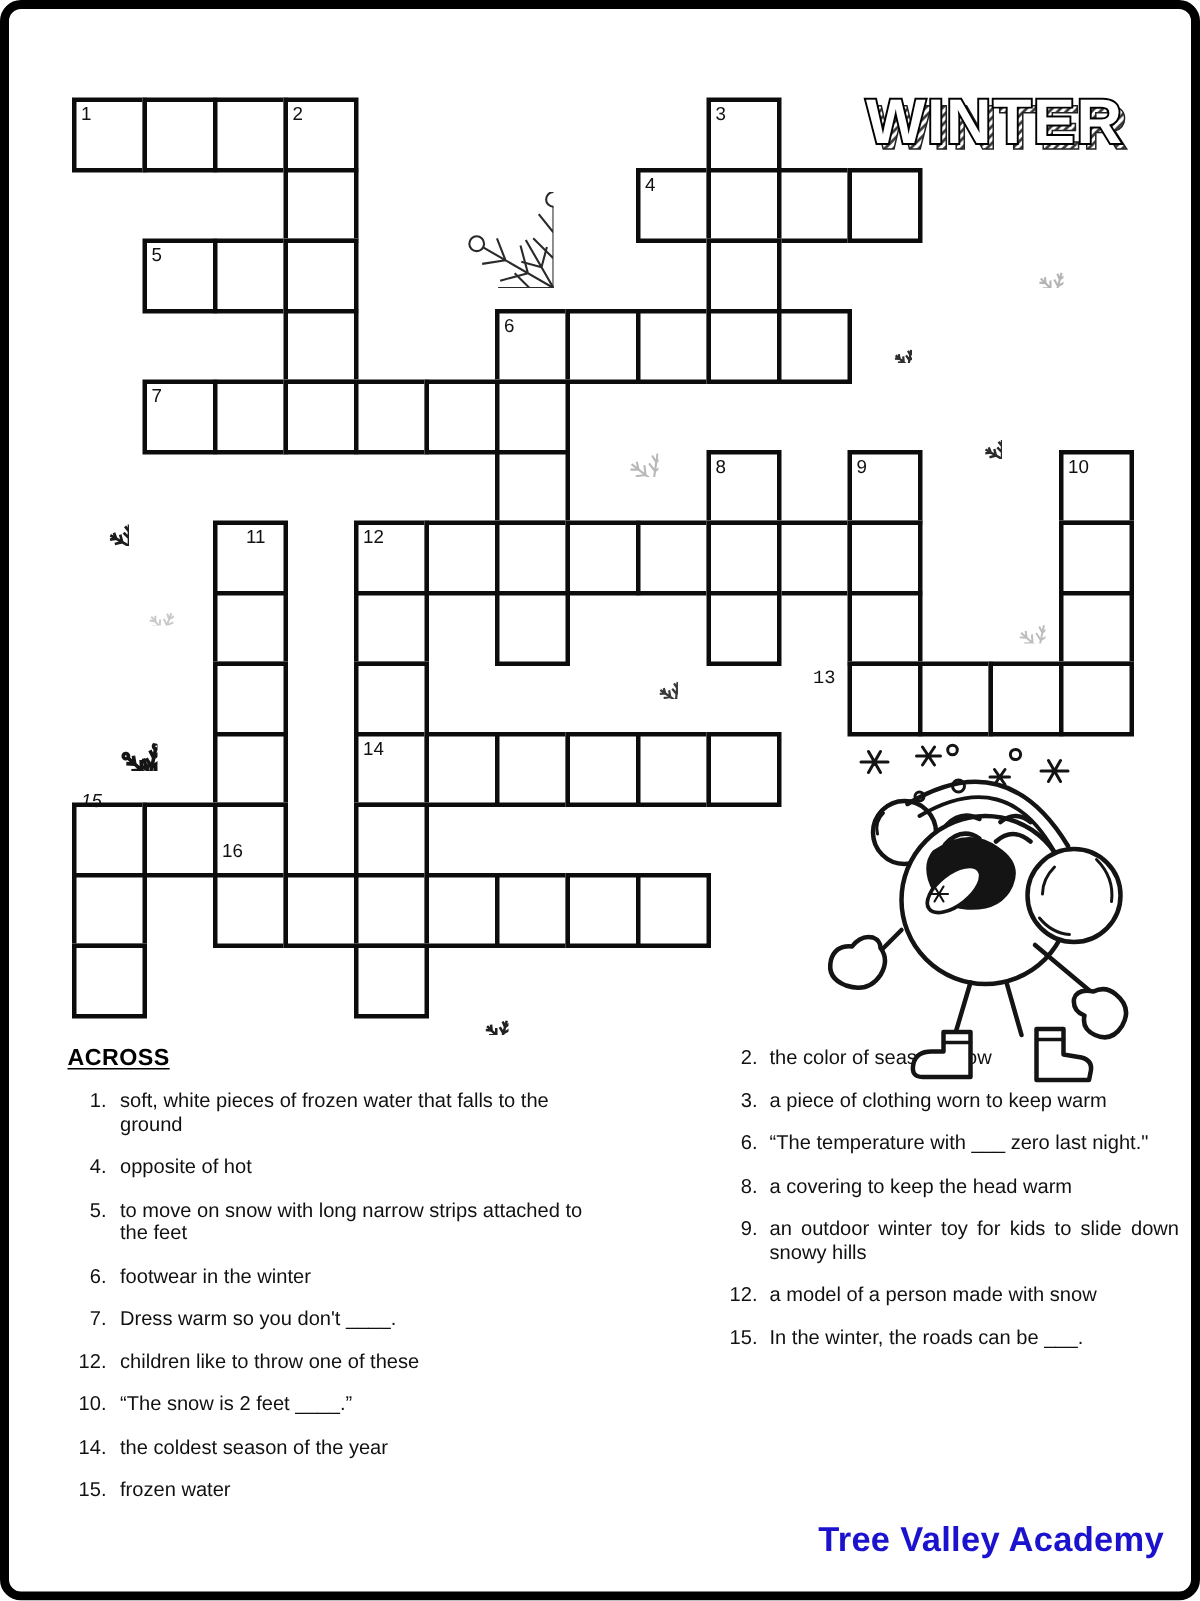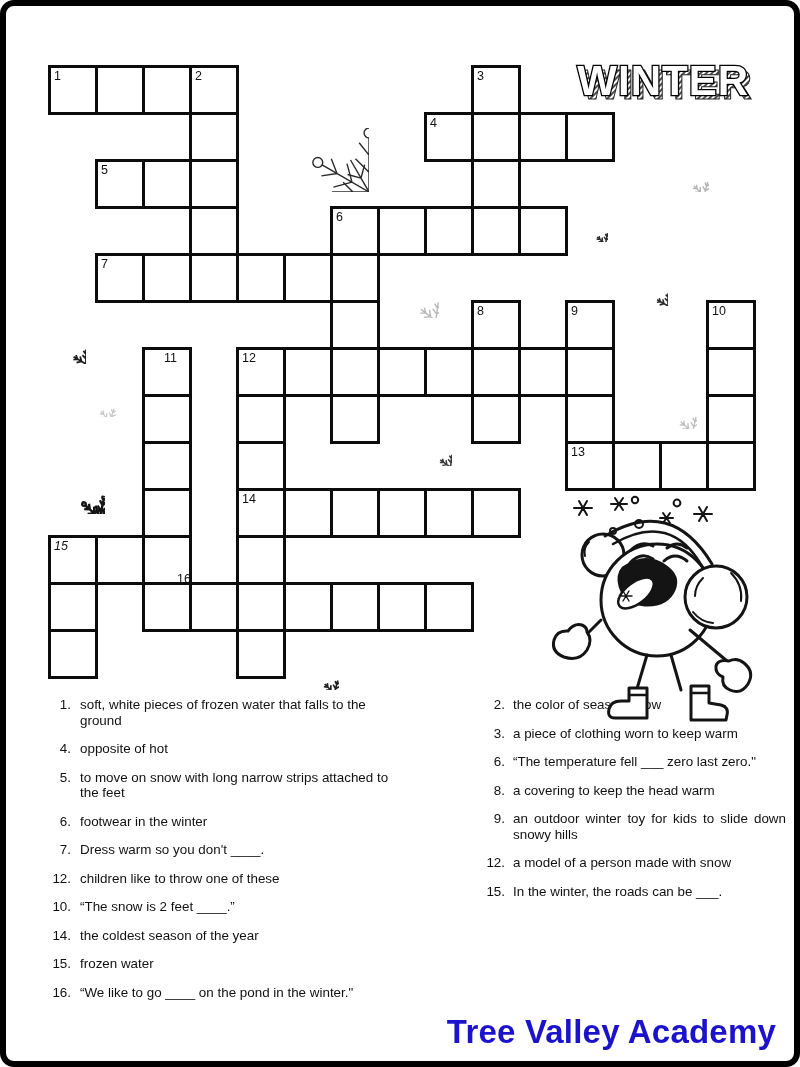--- a/index.html
+++ b/index.html
@@ -25,21 +25,21 @@
   .clues h2{
     font-size:15.5px;margin:0 0 11px 0;letter-spacing:.3px;
     text-decoration:underline;text-underline-offset:2px;color:#000;
   }
   .clue{display:flex;margin-bottom:13px;font-size:13.4px;line-height:15.5px;}
   .clue .num{flex:0 0 26px;width:26px;text-align:right;margin-right:9px;}
   #down .clue .num{flex:0 0 22px;width:22px;margin-right:8px;}
   .clue .txt{flex:1;}
   .clue.justify .txt{text-align:justify;}
   #brand{
-    position:absolute;right:24px;top:1013px;font-size:33px;font-weight:bold;
+    position:absolute;right:24px;top:1013px;font-size:23px;font-weight:bold;
     letter-spacing:.2px;
   }
   .titleText{font-family:"Liberation Sans",sans-serif;font-weight:bold;font-size:42px;letter-spacing:1px;}
   svg{display:block;}
   .hiddefs{position:absolute;width:0;height:0;overflow:hidden;}
 </style>
 </head>
 <body>
 
 <svg class="hiddefs" aria-hidden="true">
@@ -175,24 +175,24 @@
     <span class="cellnum" style="left: 477px; top: 70px;">3</span>
     <span class="cellnum" style="left: 430px; top: 117px;">4</span>
     <span class="cellnum" style="left: 101px; top: 164px;">5</span>
     <span class="cellnum" style="left: 336px; top: 211px;">6</span>
     <span class="cellnum" style="left: 101px; top: 258px;">7</span>
     <span class="cellnum" style="left: 477px; top: 305px;">8</span>
     <span class="cellnum" style="left: 571px; top: 305px;">9</span>
     <span class="cellnum" style="left: 712px; top: 305px;">10</span>
     <span class="cellnum" style="left: 164px; top: 352px;">11</span>
     <span class="cellnum" style="left: 242px; top: 352px;">12</span>
-    <span class="cellnum" style="left: 571px; top: 446px;">13</span>
+    <span class="cellnum" style="left: 542px; top: 446px; font-family: Liberation Mono, monospace;">13</span>
     <span class="cellnum" style="left: 242px; top: 493px;">14</span>
-    <span class="cellnum" style="left: 54px; top: 540px; font-style: italic;">15</span>
-    <span class="cellnum" style="left: 148px; top: 573px; margin-left: 29px;">16</span>
+    <span class="cellnum" style="left: 54px; top: 528px; font-style: italic;">15</span>
+    <span class="cellnum" style="left: 148px; top: 561px;">16</span>
   </div>
 
 <div id="flakes" style="position:absolute;inset:0;z-index:1">
     <svg class="flake" width="128" height="128" viewBox="-52 -52 104 104" style="left: 241px; top: 64px; color: rgb(42, 42, 42); stroke-width: 1.4;">
       <use href="#flakeB"></use>
     </svg>
     <svg class="flake" width="34" height="34" viewBox="-52 -52 104 104" style="left: 675px; top: 158px; color: rgb(180, 180, 180); stroke-width: 1.4;">
       <use href="#flakeA" transform="rotate(15)"></use>
     </svg>
     <svg class="flake" width="26" height="26" viewBox="-52 -52 104 104" style="left: 582px; top: 216px; color: rgb(45, 45, 45); stroke-width: 1.5;">
@@ -264,20 +264,21 @@
   <path d="M86,194 L104,194 L104,224 L72,224 Q64,224 66,215 Q68,207 78,207 L86,207 Z" fill="#fff"></path>
   <path d="M86,201 L104,201" stroke-width="2.4"></path>
   <path d="M148,192 L166,192 L166,209 L178,211 Q186,213 184,221 L183,226 L148,226 Z" fill="#fff"></path>
   <path d="M148,199 L166,199" stroke-width="2.4"></path>
 
   <circle cx="173" cy="103" r="31" fill="#fff"></circle>
   <path d="M188,79 q12,12 10,28 M150,118 q8,10 20,11 M160,84 q-8,8 -8,18" stroke-width="2"></path>
 </svg>
 
 <section id="across" class="clues">
+  <h2>ACROSS</h2>
   <div id="across-list">
       <div class="clue">
         <span class="num">1.</span>
         <span class="txt">soft, white pieces of frozen water that falls to the ground</span>
       </div>
       <div class="clue">
         <span class="num">4.</span>
         <span class="txt">opposite of hot</span>
       </div>
       <div class="clue">
@@ -301,40 +302,36 @@
         <span class="txt">“The snow is 2 feet ____.”</span>
       </div>
       <div class="clue">
         <span class="num">14.</span>
         <span class="txt">the coldest season of the year</span>
       </div>
       <div class="clue">
         <span class="num">15.</span>
         <span class="txt">frozen water</span>
       </div>
-      <div class="clue">
-        <span class="num">16.</span>
-        <span class="txt">“We like to go ____ on the pond in the winter."</span>
-      </div>
     </div>
 </section>
 
 <section id="down" class="clues">
   <div id="down-list">
       <div class="clue">
         <span class="num">2.</span>
         <span class="txt">the color of season snow</span>
       </div>
       <div class="clue">
         <span class="num">3.</span>
         <span class="txt">a piece of clothing worn to keep warm</span>
       </div>
       <div class="clue">
         <span class="num">6.</span>
-        <span class="txt">“The temperature fell ___ zero last zero."</span>
+        <span class="txt">“The temperature with ___ zero last night."</span>
       </div>
       <div class="clue">
         <span class="num">8.</span>
         <span class="txt">a covering to keep the head warm</span>
       </div>
       <div class="clue justify">
         <span class="num">9.</span>
         <span class="txt">an outdoor winter toy for kids to slide down snowy hills</span>
       </div>
       <div class="clue">

